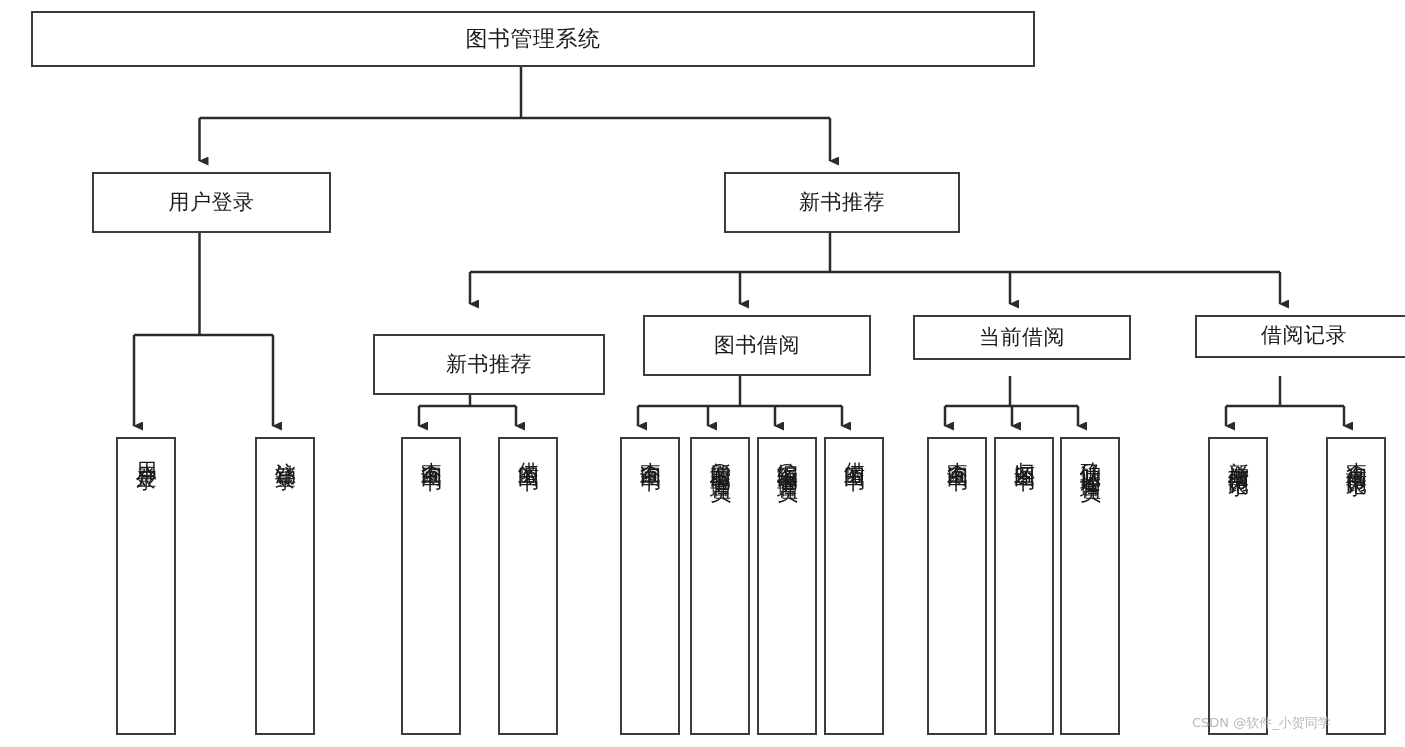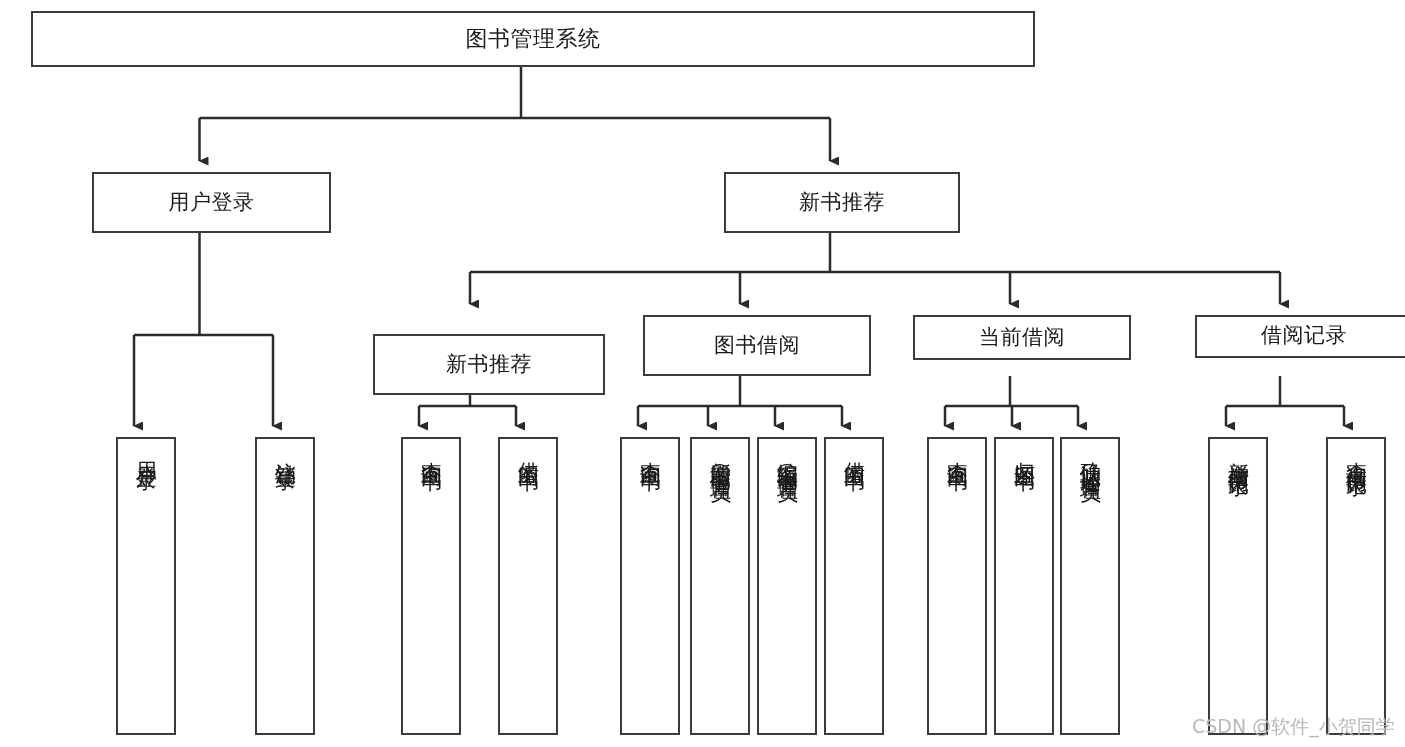--- a/index.html
+++ b/index.html
@@ -55,21 +55,21 @@
   svg.links {
     position: absolute;
     left: 0;
     top: 0;
     width: 1405px;
     height: 747px;
     pointer-events: none;
   }
   .watermark {
     position: absolute;
-    font-size: 19px;
+    font-size: 13px;
     color: #b8b8b8;
     white-space: nowrap;
     user-select: none;
   }
 </style>
 </head>
 <body>
 
 <div id="canvas">
   <svg class="links" viewBox="0 0 1405 747">

